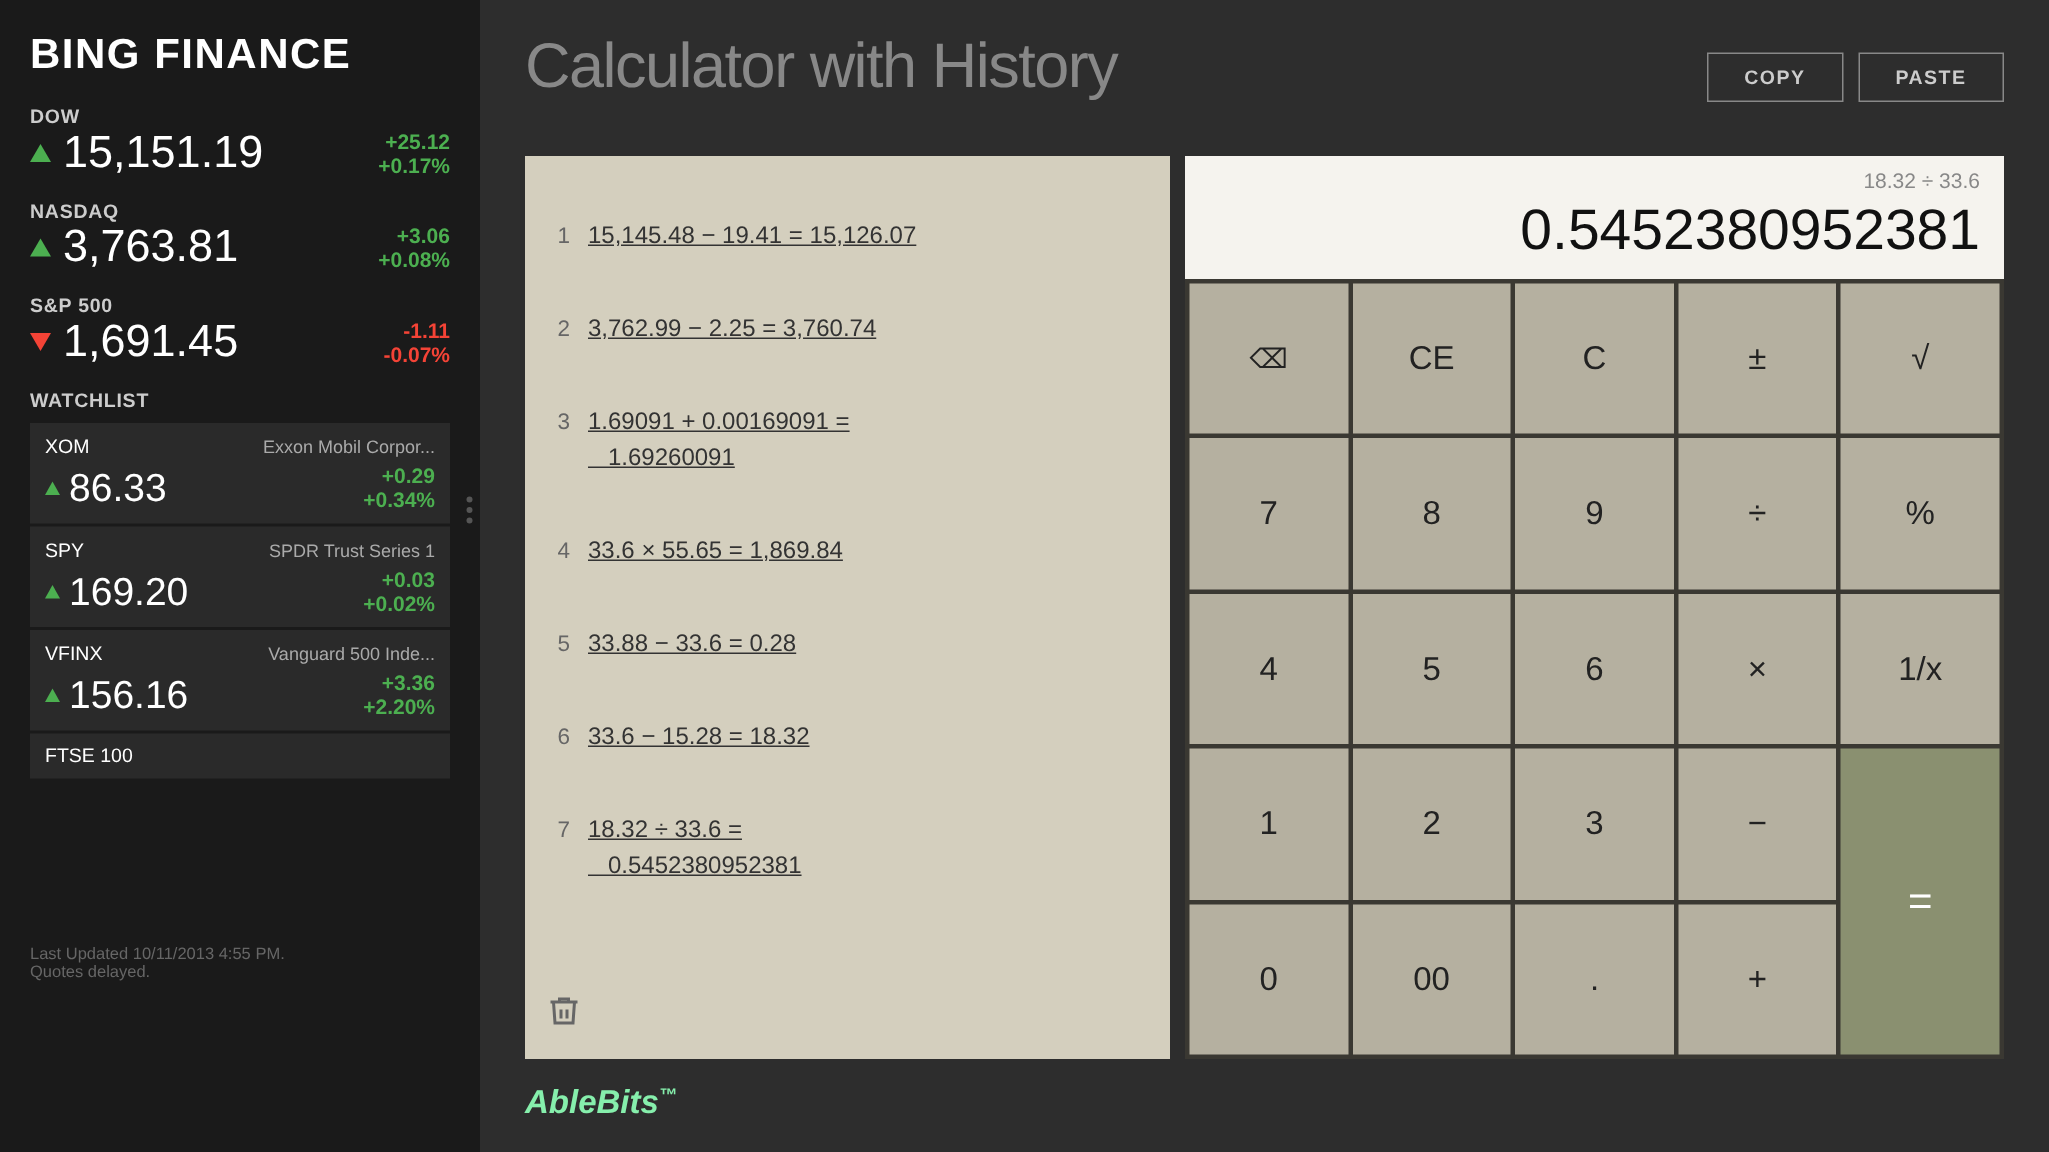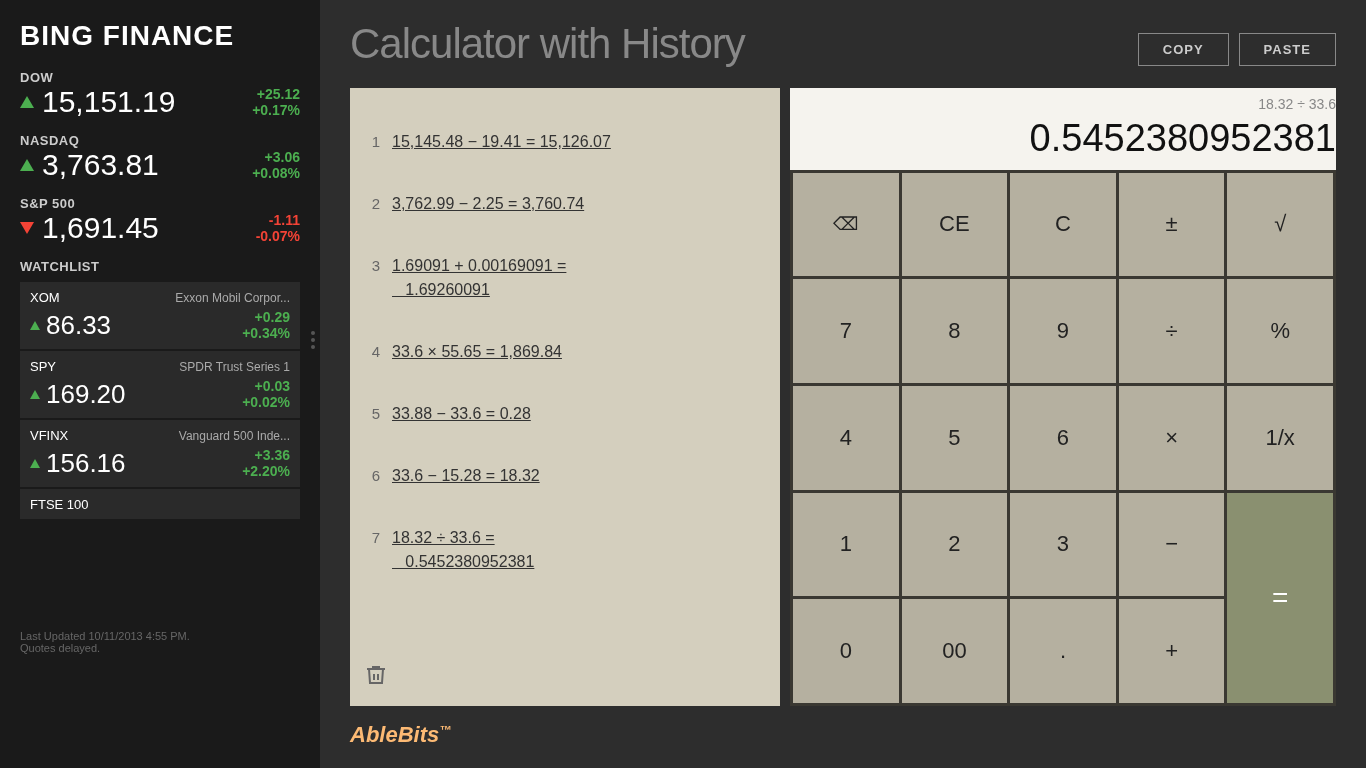--- a/index.html
+++ b/index.html
@@ -148,22 +148,22 @@
       background: #2d2d2d;
       display: flex;
       flex-direction: column;
       padding: 20px 30px 20px 30px;
       position: relative;
     }
 
     .calc-header {
       display: flex;
       justify-content: space-between;
-      align-items: center;
-      margin-bottom: 20px;
+      align-items: flex-end;
+      margin-bottom: 36px;
     }
     .calc-title {
       font-size: 42px;
       font-weight: 200;
       color: #888;
       letter-spacing: -1px;
     }
     .header-buttons {
       display: flex;
       gap: 10px;
@@ -233,21 +233,21 @@
 
     
     .calculator {
       flex: 1;
       background: #3a3832;
       display: flex;
       flex-direction: column;
     }
     .display-area {
       background: #f5f3ee;
-      padding: 8px 0 8px 16px;
+      padding: 8px 16px 8px 16px;
       text-align: right;
     }
     .display-secondary {
       font-size: 14px;
       color: #888;
       min-height: 20px;
     }
     .display-primary {
       font-size: 38px;
       font-weight: 300;
@@ -287,21 +287,21 @@
 
     
     .ablebits-footer {
       margin-top: 16px;
       display: flex;
       align-items: center;
     }
     .ablebits-logo {
       font-size: 22px;
       font-weight: 700;
-      color: #fdba74;
+      color: #86efac;
       font-style: italic;
     }
     .ablebits-logo sup {
       font-size: 12px;
       vertical-align: super;
     }
   </style>
 </head>
 <body>
 

